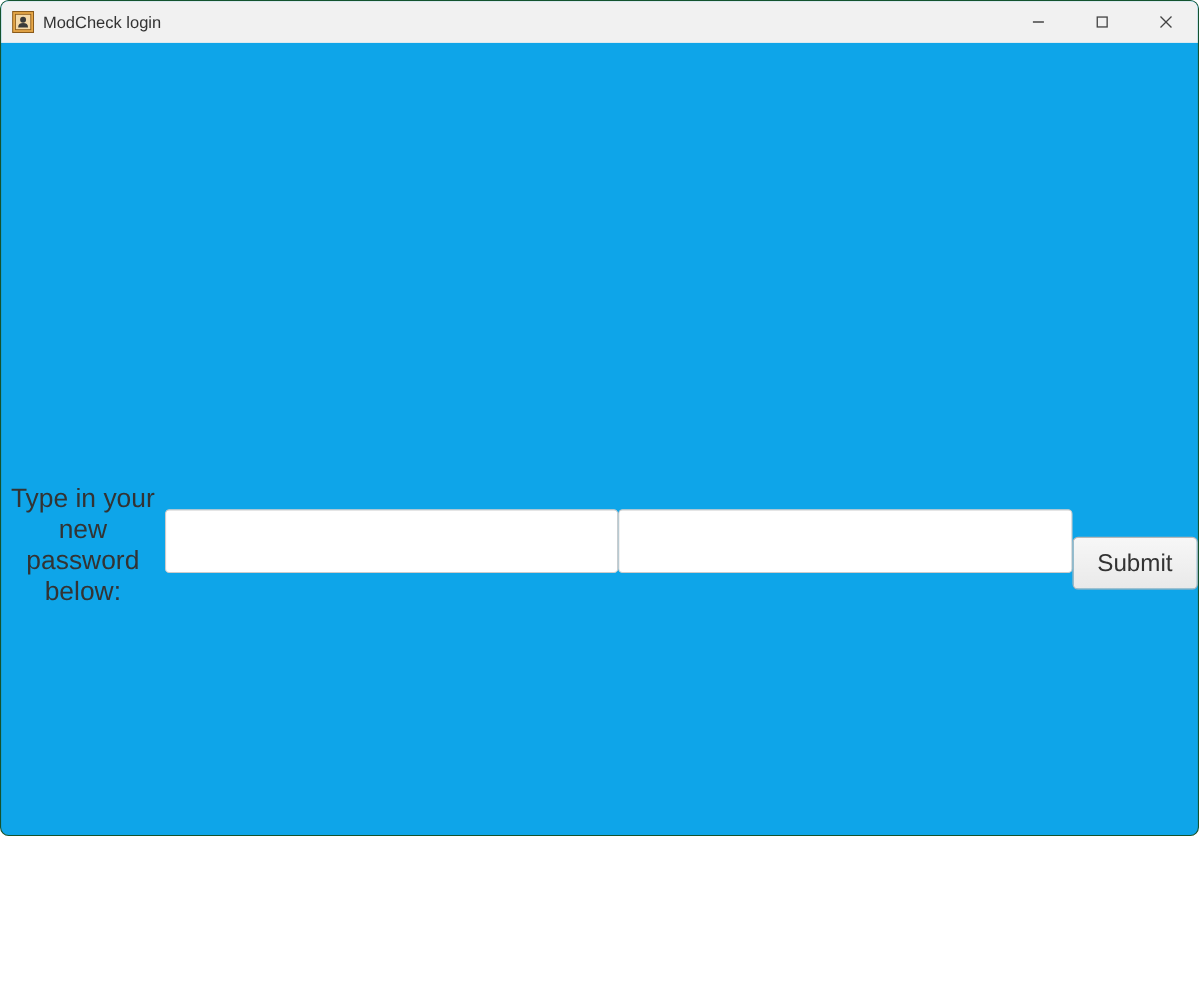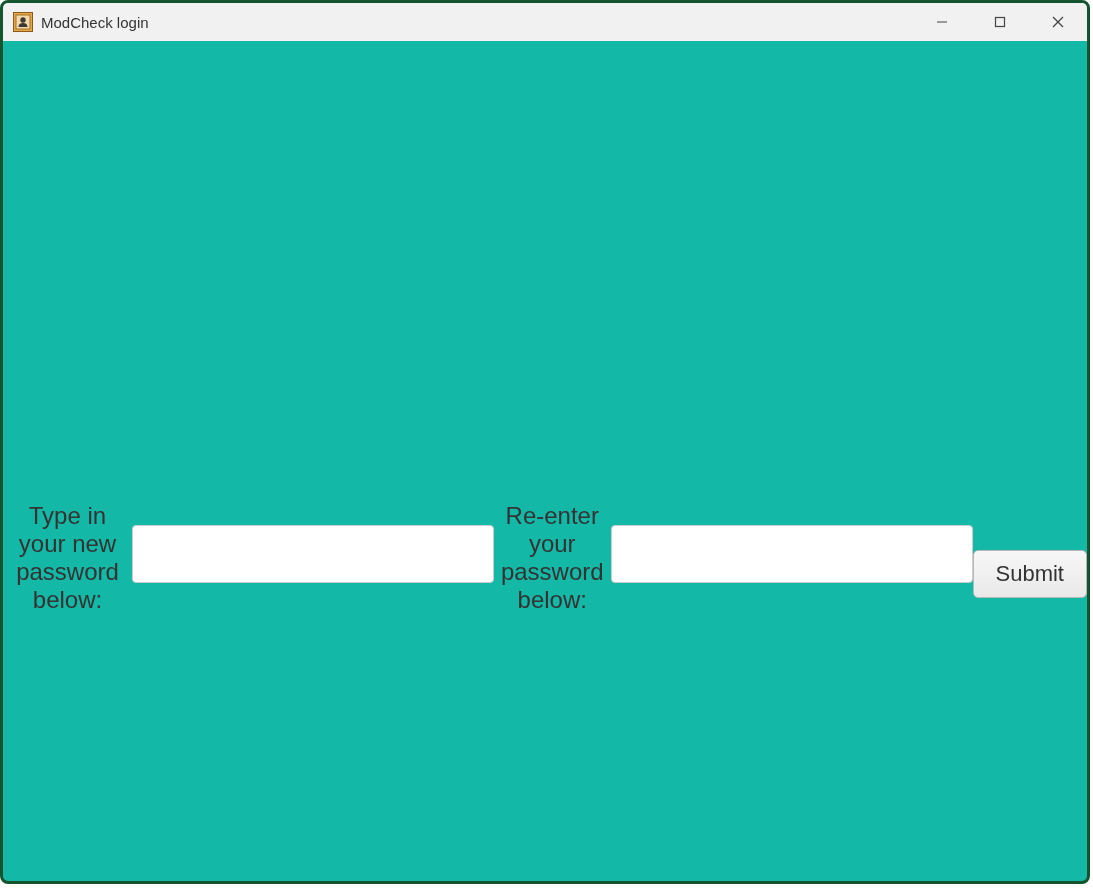--- a/index.html
+++ b/index.html
@@ -9,24 +9,24 @@
     }
     body {
       font-family: 'Segoe UI', Tahoma, Arial, sans-serif;
       background: #ffffff;
       width: 1093px;
       height: 894px;
       overflow: hidden;
     }
     .window {
       width: 1090px;
-      height: 884px;
-      border: 3px solid #14532d;
+      height: 760px;
+      border: 1px solid #14532d;
       border-radius: 8px;
-      background: #14b8a6;
+      background: #0ea5e9;
       display: flex;
       flex-direction: column;
       overflow: hidden;
     }
     .titlebar {
       height: 38px;
       display: flex;
       align-items: center;
       padding-left: 10px;
       background: #f1f1f1;
@@ -128,18 +128,17 @@
           <line x1="11" y1="1" x2="1" y2="11" stroke="currentColor" stroke-width="1.2"></line>
         </svg>
       </button>
     </div>
   </div>
 
   <div class="content">
     <div class="form-label">Type in your new password below:</div>
     <input type="password" class="password-input" value="" style="">
 
-    <div class="form-label">Re-enter your password below:</div>
     <input type="password" class="password-input" value="" style="">
 
     <button class="submit-btn">Submit</button>
   </div>
 </div>
 
 </body></html>

